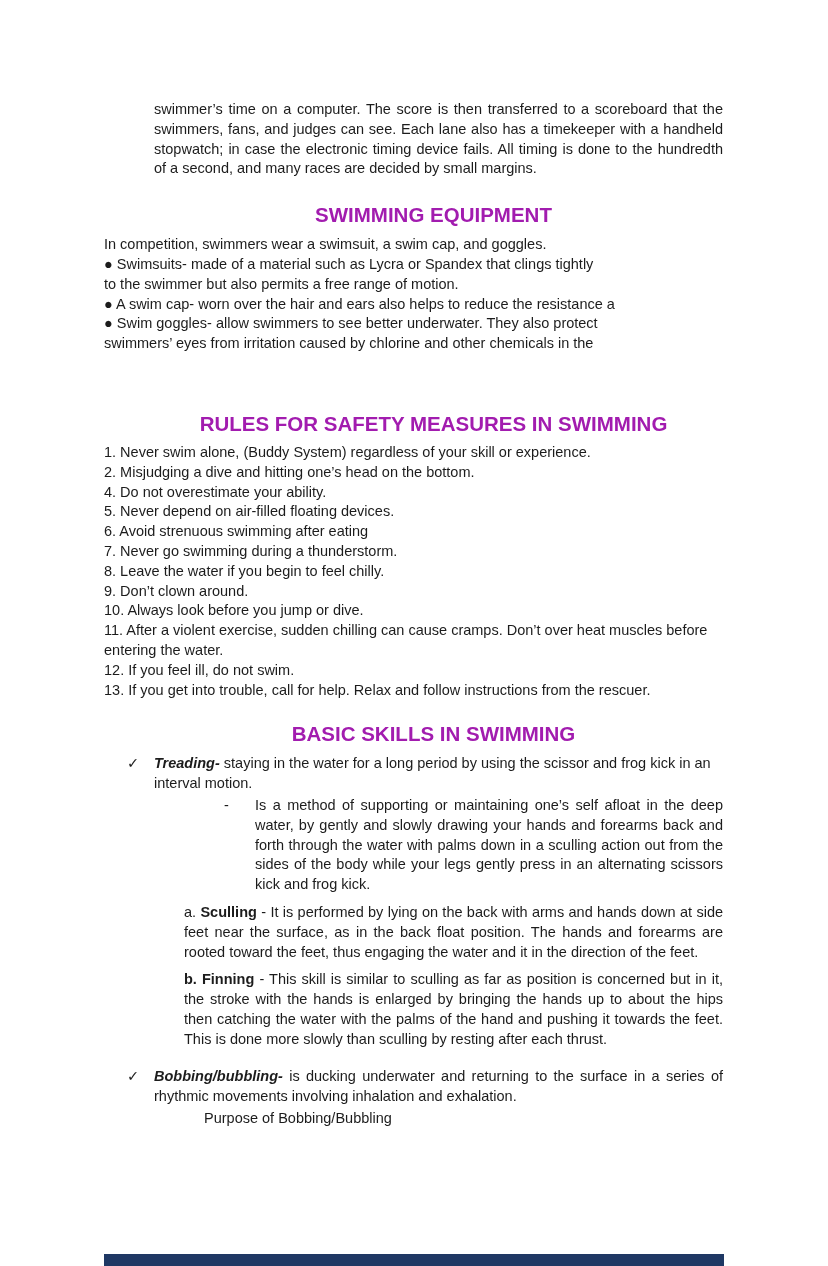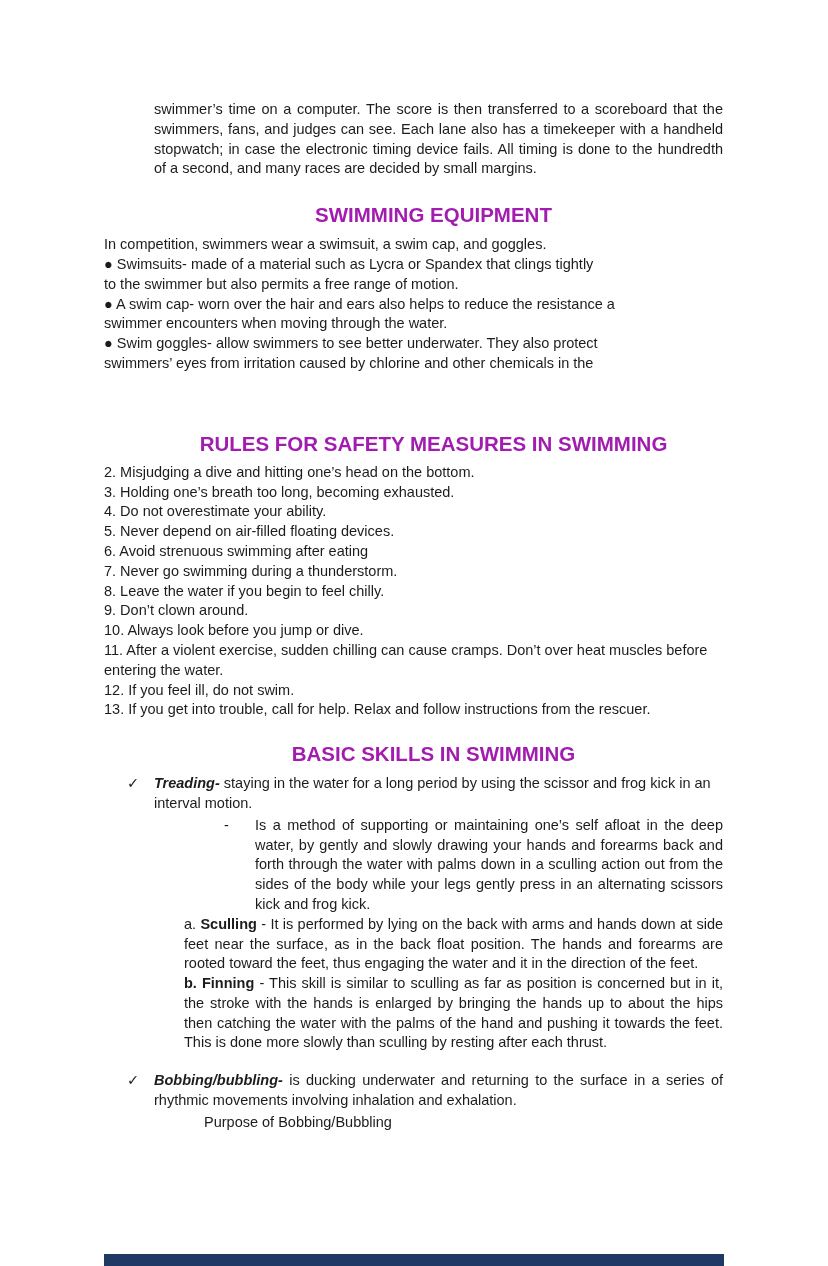--- a/index.html
+++ b/index.html
@@ -32,50 +32,49 @@
   .rule-line { min-height: 19.8px; }
   .h-skills { margin-top: 20px; }
   .skill-item { display: flex; margin: 6px 97px 0 119px; }
   .skill-item .check { flex: 0 0 27px; }
   .skill-body { flex: 1; }
   .bi { font-weight: 700; font-style: italic; }
   .b  { font-weight: 700; }
   .sub-dash { display: flex; margin: 2px 97px 0 216px; }
   .sub-dash .dash { flex: 0 0 31px; }
   .sub-text { flex: 1; text-align: justify; }
-  .skill-para { margin: 0 97px 0 176px; text-align: justify; }
+  .skill-para { margin: 8px 97px 0 176px; text-align: justify; }
   .bobbing { margin-top: 18px; }
   .bob-text { text-align: justify; }
   .purpose { margin: 2px 16px 0 196px; font-weight: 400; }
   .footer-bar { position: absolute; left: 96px; right: 96px; bottom: 0; height: 12px; background: #1f3864; }
 </style>
 </head>
 <body>
 
 <div class="page">
 
   <p class="intro">swimmer’s time on a computer. The score is then transferred to a scoreboard that the swimmers, fans, and judges can see. Each lane also has a timekeeper with a handheld stopwatch; in case the electronic timing device fails. All timing is done to the hundredth of a second, and many races are decided by small margins.</p>
 
   <h2 class="doc-heading h-equip">SWIMMING EQUIPMENT</h2>
 
   <div class="equip">
     <div class="equip-line">In competition, swimmers wear a swimsuit, a swim cap, and goggles.</div>
     <div class="equip-line">● Swimsuits- made of a material such as Lycra or Spandex that clings tightly</div>
     <div class="equip-line">to the swimmer but also permits a free range of motion.</div>
     <div class="equip-line">● A swim cap- worn over the hair and ears also helps to reduce the resistance a</div>
-    <div class="equip-line">swimmer encounters when moving through the water.</div>
     <div class="equip-line">● Swim goggles- allow swimmers to see better underwater. They also protect</div>
     <div class="equip-line">swimmers’ eyes from irritation caused by chlorine and other chemicals in the</div>
   </div>
 
   <h2 class="doc-heading h-rules">RULES FOR SAFETY MEASURES IN SWIMMING</h2>
 
   <div class="rules">
+    <div class="rule-line">1. Never swim alone, (Buddy System) regardless of your skill or experience.</div>
     <div class="rule-line">2. Misjudging a dive and hitting one’s head on the bottom.</div>
-    <div class="rule-line">3. Holding one’s breath too long, becoming exhausted.</div>
     <div class="rule-line">4. Do not overestimate your ability.</div>
     <div class="rule-line">5. Never depend on air-filled floating devices.</div>
     <div class="rule-line">6. Avoid strenuous swimming after eating</div>
     <div class="rule-line">7. Never go swimming during a thunderstorm.</div>
     <div class="rule-line">8. Leave the water if you begin to feel chilly.</div>
     <div class="rule-line">9. Don’t clown around.</div>
     <div class="rule-line">10. Always look before you jump or dive.</div>
     <div class="rule-line">11. After a violent exercise, sudden chilling can cause cramps. Don’t over heat muscles before entering the water.</div>
     <div class="rule-line">12. If you feel ill, do not swim.</div>
     <div class="rule-line">13. If you get into trouble, call for help. Relax and follow instructions from the rescuer.</div>

